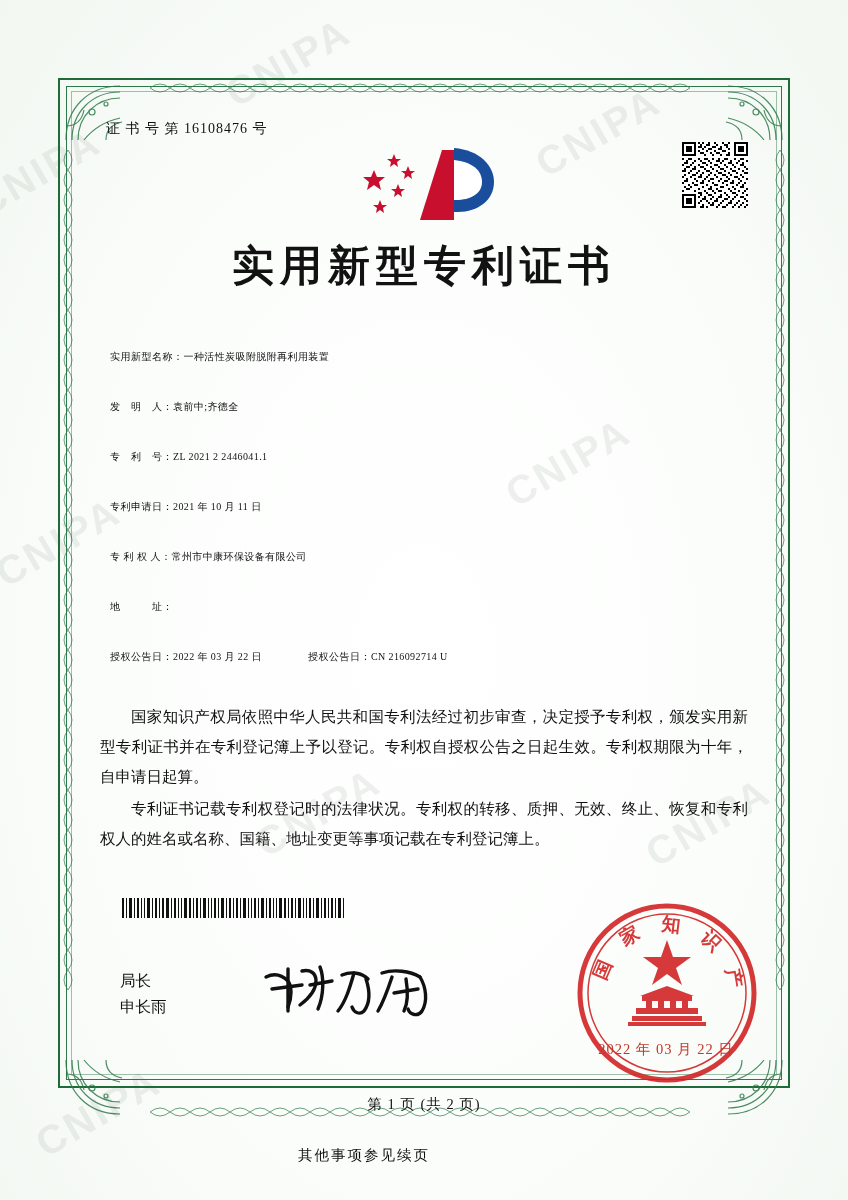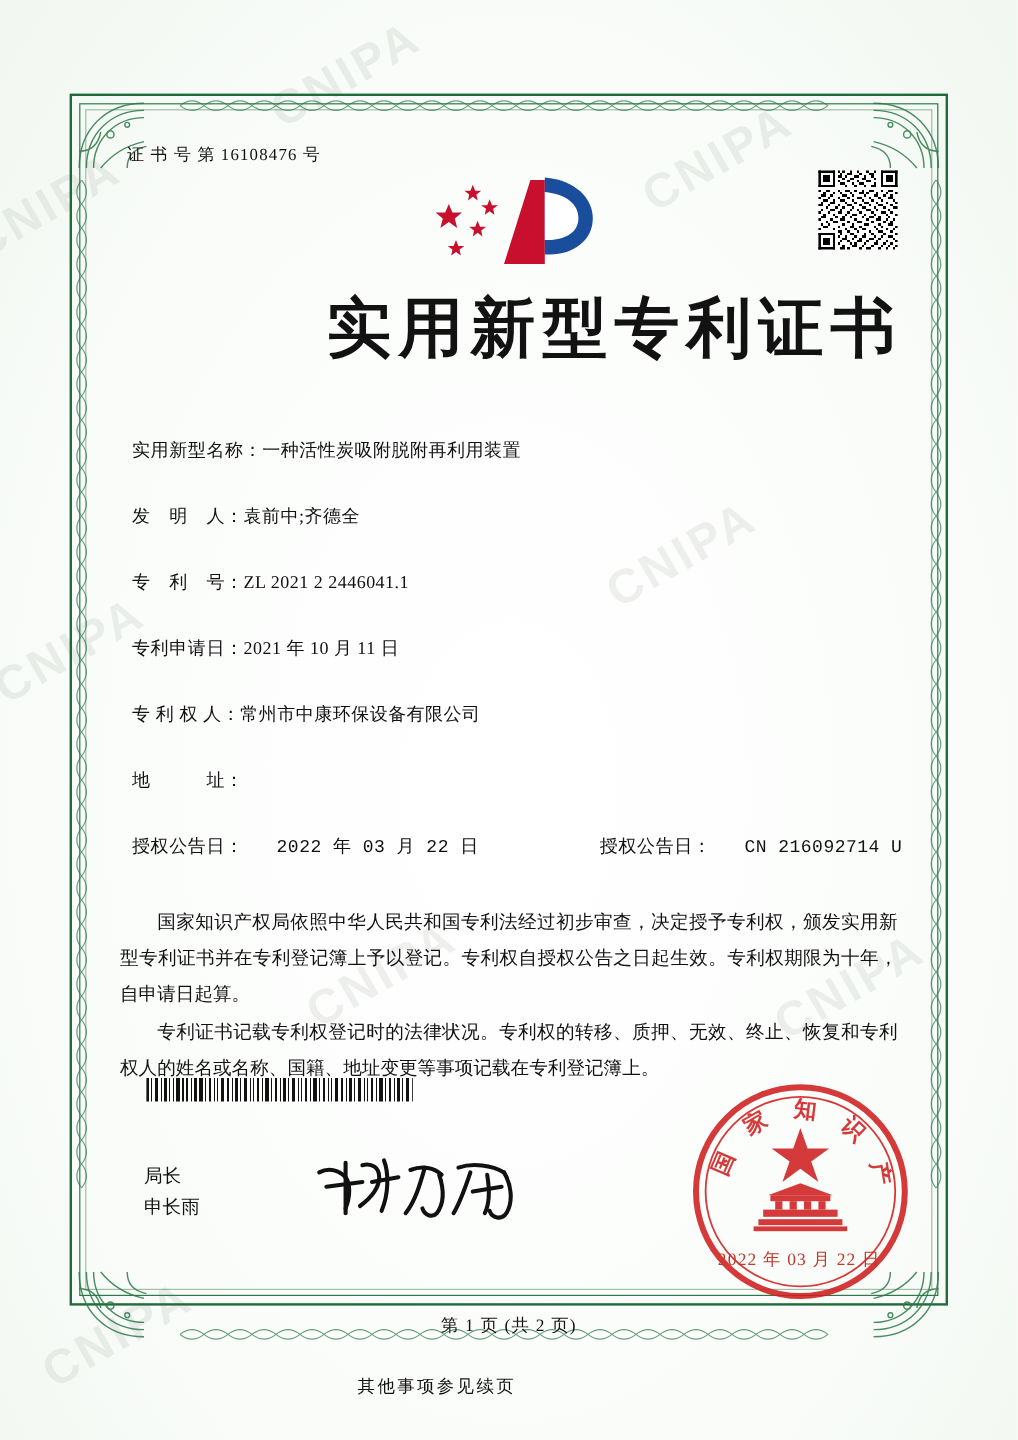--- a/index.html
+++ b/index.html
@@ -121,50 +121,50 @@
 
   .qr {
     position: absolute;
     right: 4px;
     top: 22px;
     width: 66px;
     height: 66px;
   }
 
   .title {
-    text-align: right;
-    font-size: 54px;
+    text-align: center;
+    font-size: 42px;
     font-weight: bold;
     letter-spacing: 6px;
     margin-top: 100px;
     color: #121212;
     font-family: "Liberation Serif", "DejaVu Serif", serif;
   }
 
   .fields {
     margin-top: 58px;
     padding-left: 14px;
   }
   .field-row {
     display: flex;
     align-items: baseline;
-    font-size: 15px;
+    font-size: 10px;
     line-height: 1;
     margin-bottom: 25.5px;
     color: #111;
     margin-top: 40px;
   }
   .field-label {
     white-space: pre;
     letter-spacing: .5px;
   }
   .field-value {
     letter-spacing: .4px;
   }
-  .field-row.dual { justify-content: space-between; font-family: Liberation Mono, monospace; }
+  .field-row.dual { justify-content: flex-start; }
   .gap-inline { display:inline-block; width: 46px; }
 
   .paragraphs {
     margin-top: 40px;
     font-size: 15.5px;
     line-height: 30px;
     text-align: justify;
     padding: 0 4px;
     color: #111;
   }

